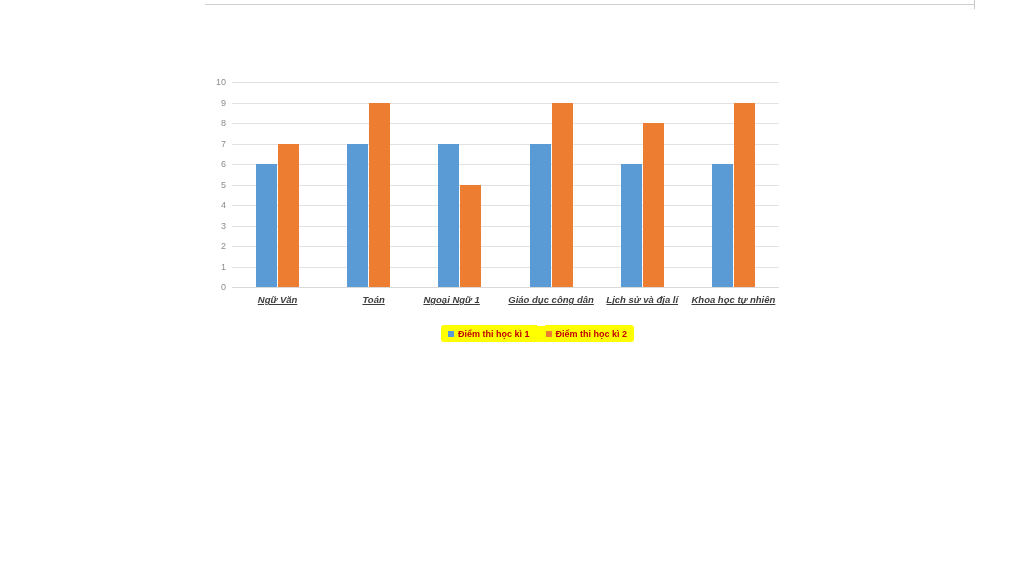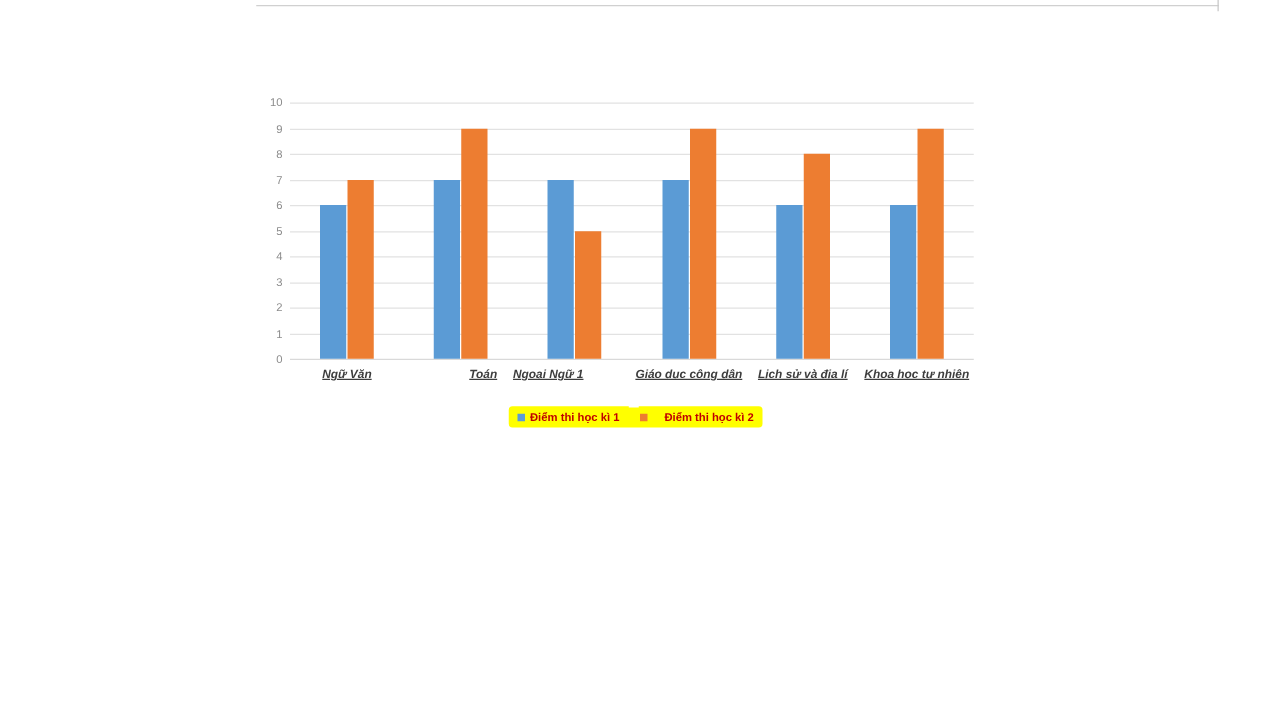--- a/index.html
+++ b/index.html
@@ -117,21 +117,21 @@
     top: -2px;
     width: 8px;
     height: 3px;
     background: #ffffff;
   }
   .legend-entry {
     display: flex;
     align-items: center;
     white-space: nowrap;
   }
-  .legend-entry + .legend-entry { margin-left: 16px; gap: 10px; }
+  .legend-entry + .legend-entry { margin-left: 16px; }
   .legend-swatch {
     width: 6px;
     height: 6px;
     margin-right: 4px;
     flex: 0 0 auto;
   }
   .legend-swatch.s1 { background: #5b9bd5; }
   .legend-swatch.s2 { background: #ed7d31; }
   .legend-text {
     font-size: 9px;
@@ -184,28 +184,28 @@
       <div class="bar s1" title="Điểm thi học kì 1 — Giáo dục công dân: 7" style="left: 297.583px; width: 21px; height: 143.5px;"></div>
       <div class="bar s2" title="Điểm thi học kì 2 — Giáo dục công dân: 9" style="left: 319.583px; width: 21px; height: 184.5px;"></div>
       <div class="bar s1" title="Điểm thi học kì 1 — Lịch sử và địa lí: 6" style="left: 388.75px; width: 21px; height: 123px;"></div>
       <div class="bar s2" title="Điểm thi học kì 2 — Lịch sử và địa lí: 8" style="left: 410.75px; width: 21px; height: 164px;"></div>
       <div class="bar s1" title="Điểm thi học kì 1 — Khoa học tự nhiên: 6" style="left: 479.917px; width: 21px; height: 123px;"></div>
       <div class="bar s2" title="Điểm thi học kì 2 — Khoa học tự nhiên: 9" style="left: 501.917px; width: 21px; height: 184.5px;"></div>
     </div>
 
   <div id="categories-row">
       <div class="catlabel" style="left: 232px; width: 91.1667px;">Ngữ Văn</div>
-      <div class="catlabel" style="left: 341px; width: 91.1667px;">Toán</div>
-      <div class="catlabel" style="left: 393px; width: 91.1667px;">Ngoại Ngữ 1</div>
+      <div class="catlabel" style="left: 328px; width: 91.1667px;">Toán</div>
+      <div class="catlabel" style="left: 406px; width: 91.1667px;">Ngoại Ngữ 1</div>
       <div class="catlabel" style="left: 505.5px; width: 91.1667px;">Giáo dục công dân</div>
       <div class="catlabel" style="left: 596.667px; width: 91.1667px; text-decoration: underline;">Lịch sử và địa lí</div>
       <div class="catlabel" style="left: 687.833px; width: 91.1667px; font-style: italic;">Khoa học tự nhiên</div>
     </div>
 
-  <div id="legend" style="background: rgb(255, 255, 0);">
+  <div id="legend" style="background: rgb(255, 255, 0); margin-left: 34px;">
       <div class="legend-entry">
         <span class="legend-swatch s1"></span>
         <span class="legend-text" style="color: rgb(192, 0, 0);">Điểm thi học kì 1</span>
       </div>
       <div class="legend-entry">
         <span class="legend-swatch s2"></span>
         <span class="legend-text" style="color: rgb(192, 0, 0);">Điểm thi học kì 2</span>
       </div>
     </div>
 

